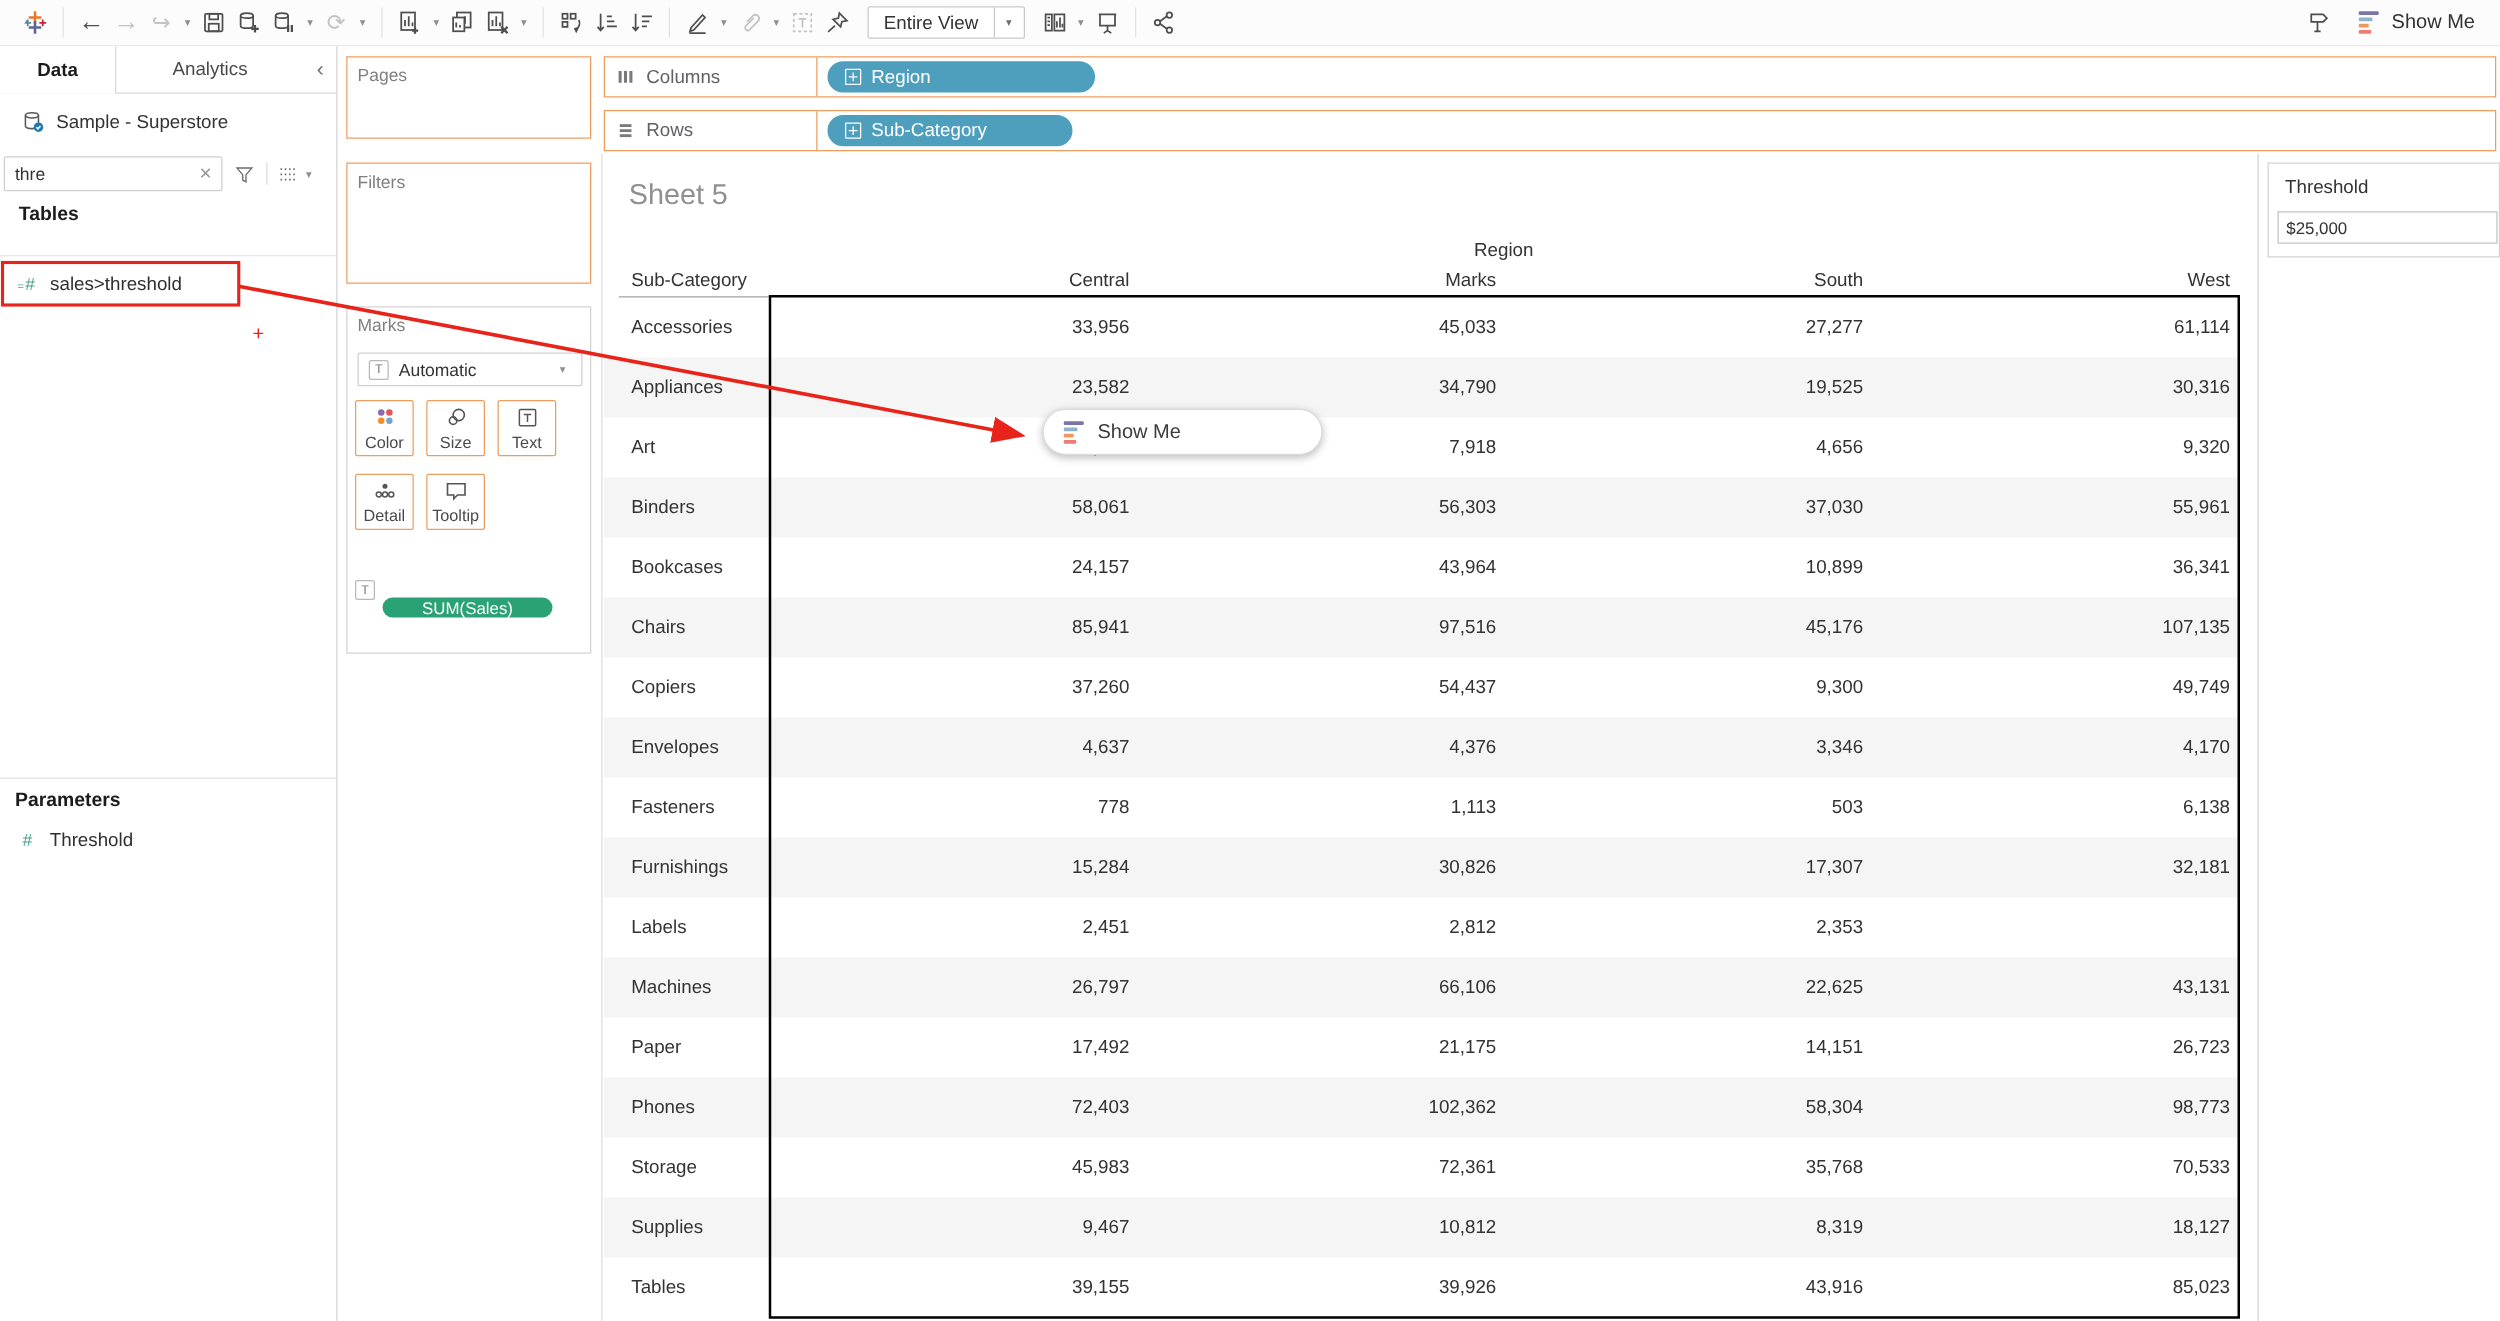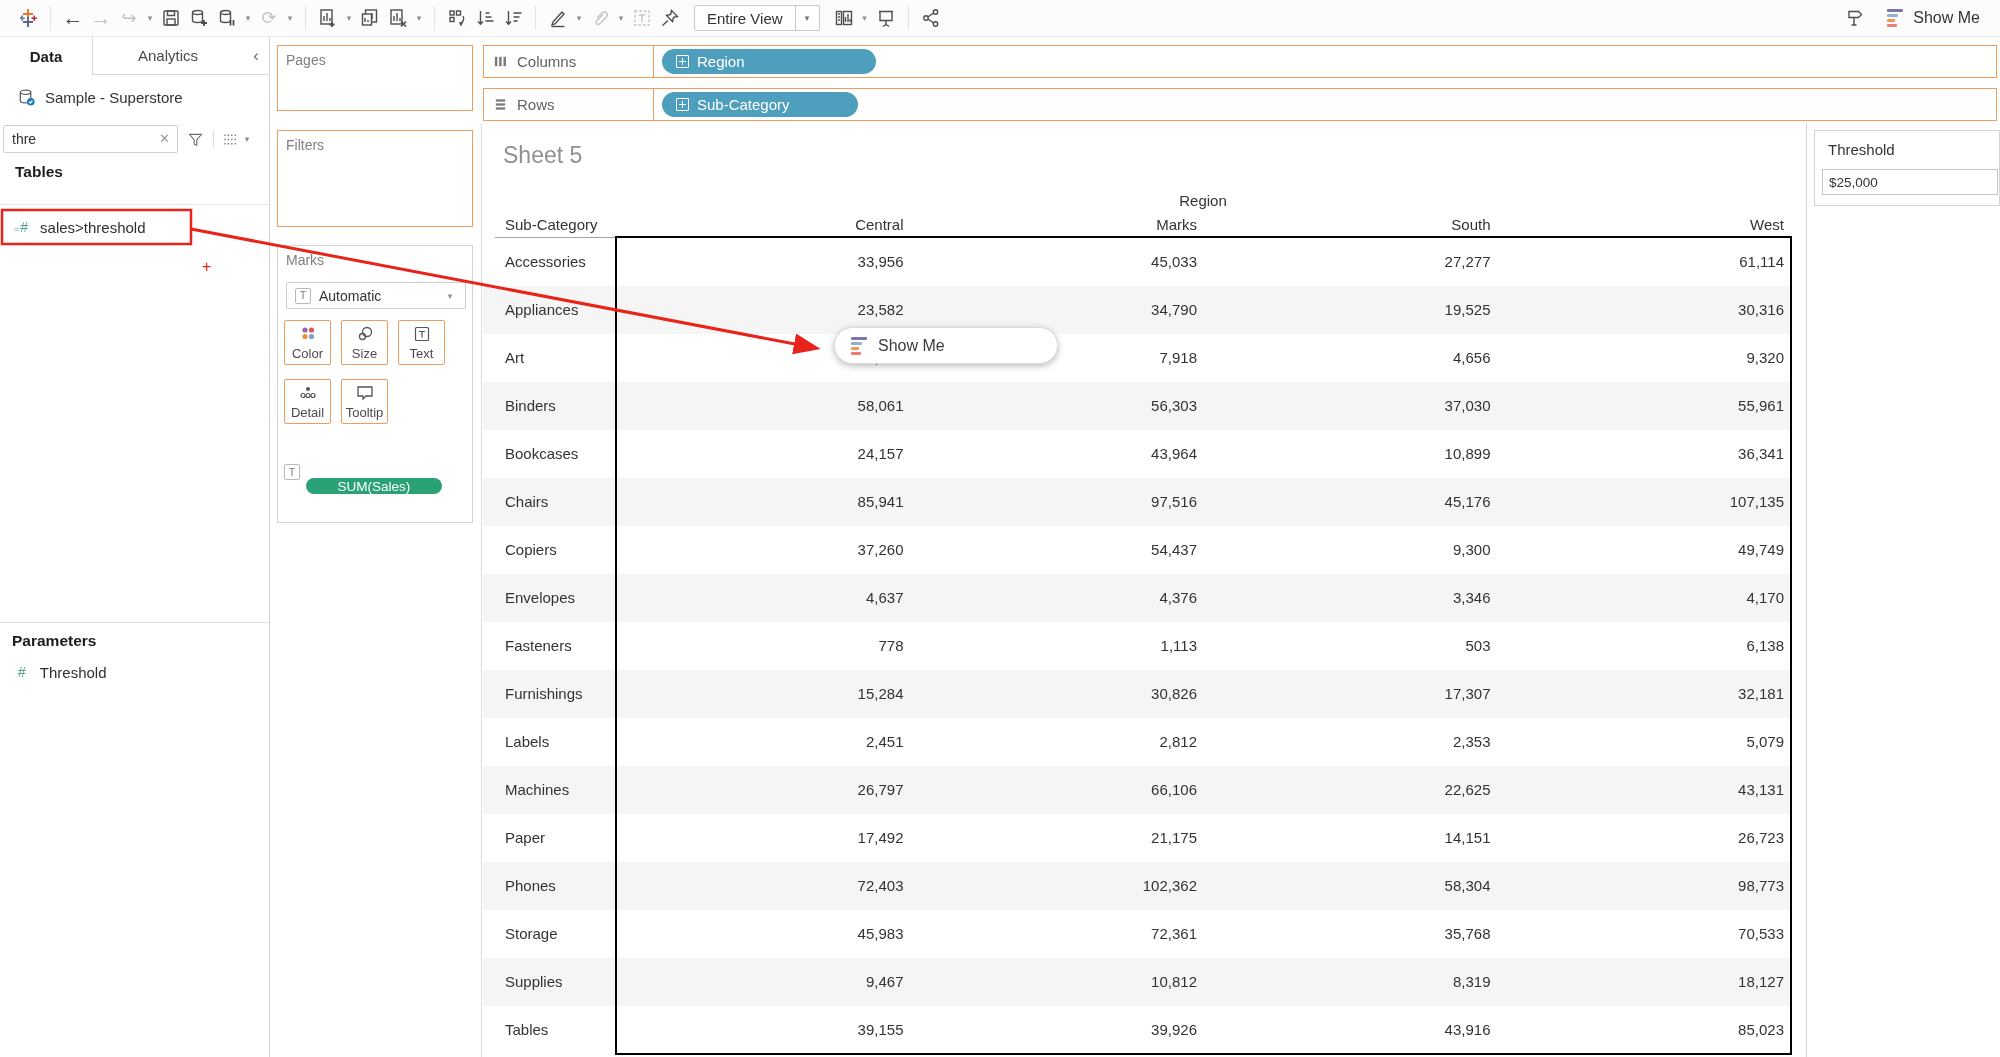--- a/index.html
+++ b/index.html
@@ -521,21 +521,20 @@
           <div class="tcell">15,284</div>
           <div class="tcell">30,826</div>
           <div class="tcell">17,307</div>
           <div class="tcell">32,181</div>
         </div>
         <div class="trow">
           <div class="tlabel">Labels</div>
           <div class="tcell">2,451</div>
           <div class="tcell">2,812</div>
           <div class="tcell">2,353</div>
-          <div class="tcell">5,079</div>
         </div>
         <div class="trow band">
           <div class="tlabel">Machines</div>
           <div class="tcell">26,797</div>
           <div class="tcell">66,106</div>
           <div class="tcell">22,625</div>
           <div class="tcell">43,131</div>
         </div>
         <div class="trow">
           <div class="tlabel">Paper</div>

